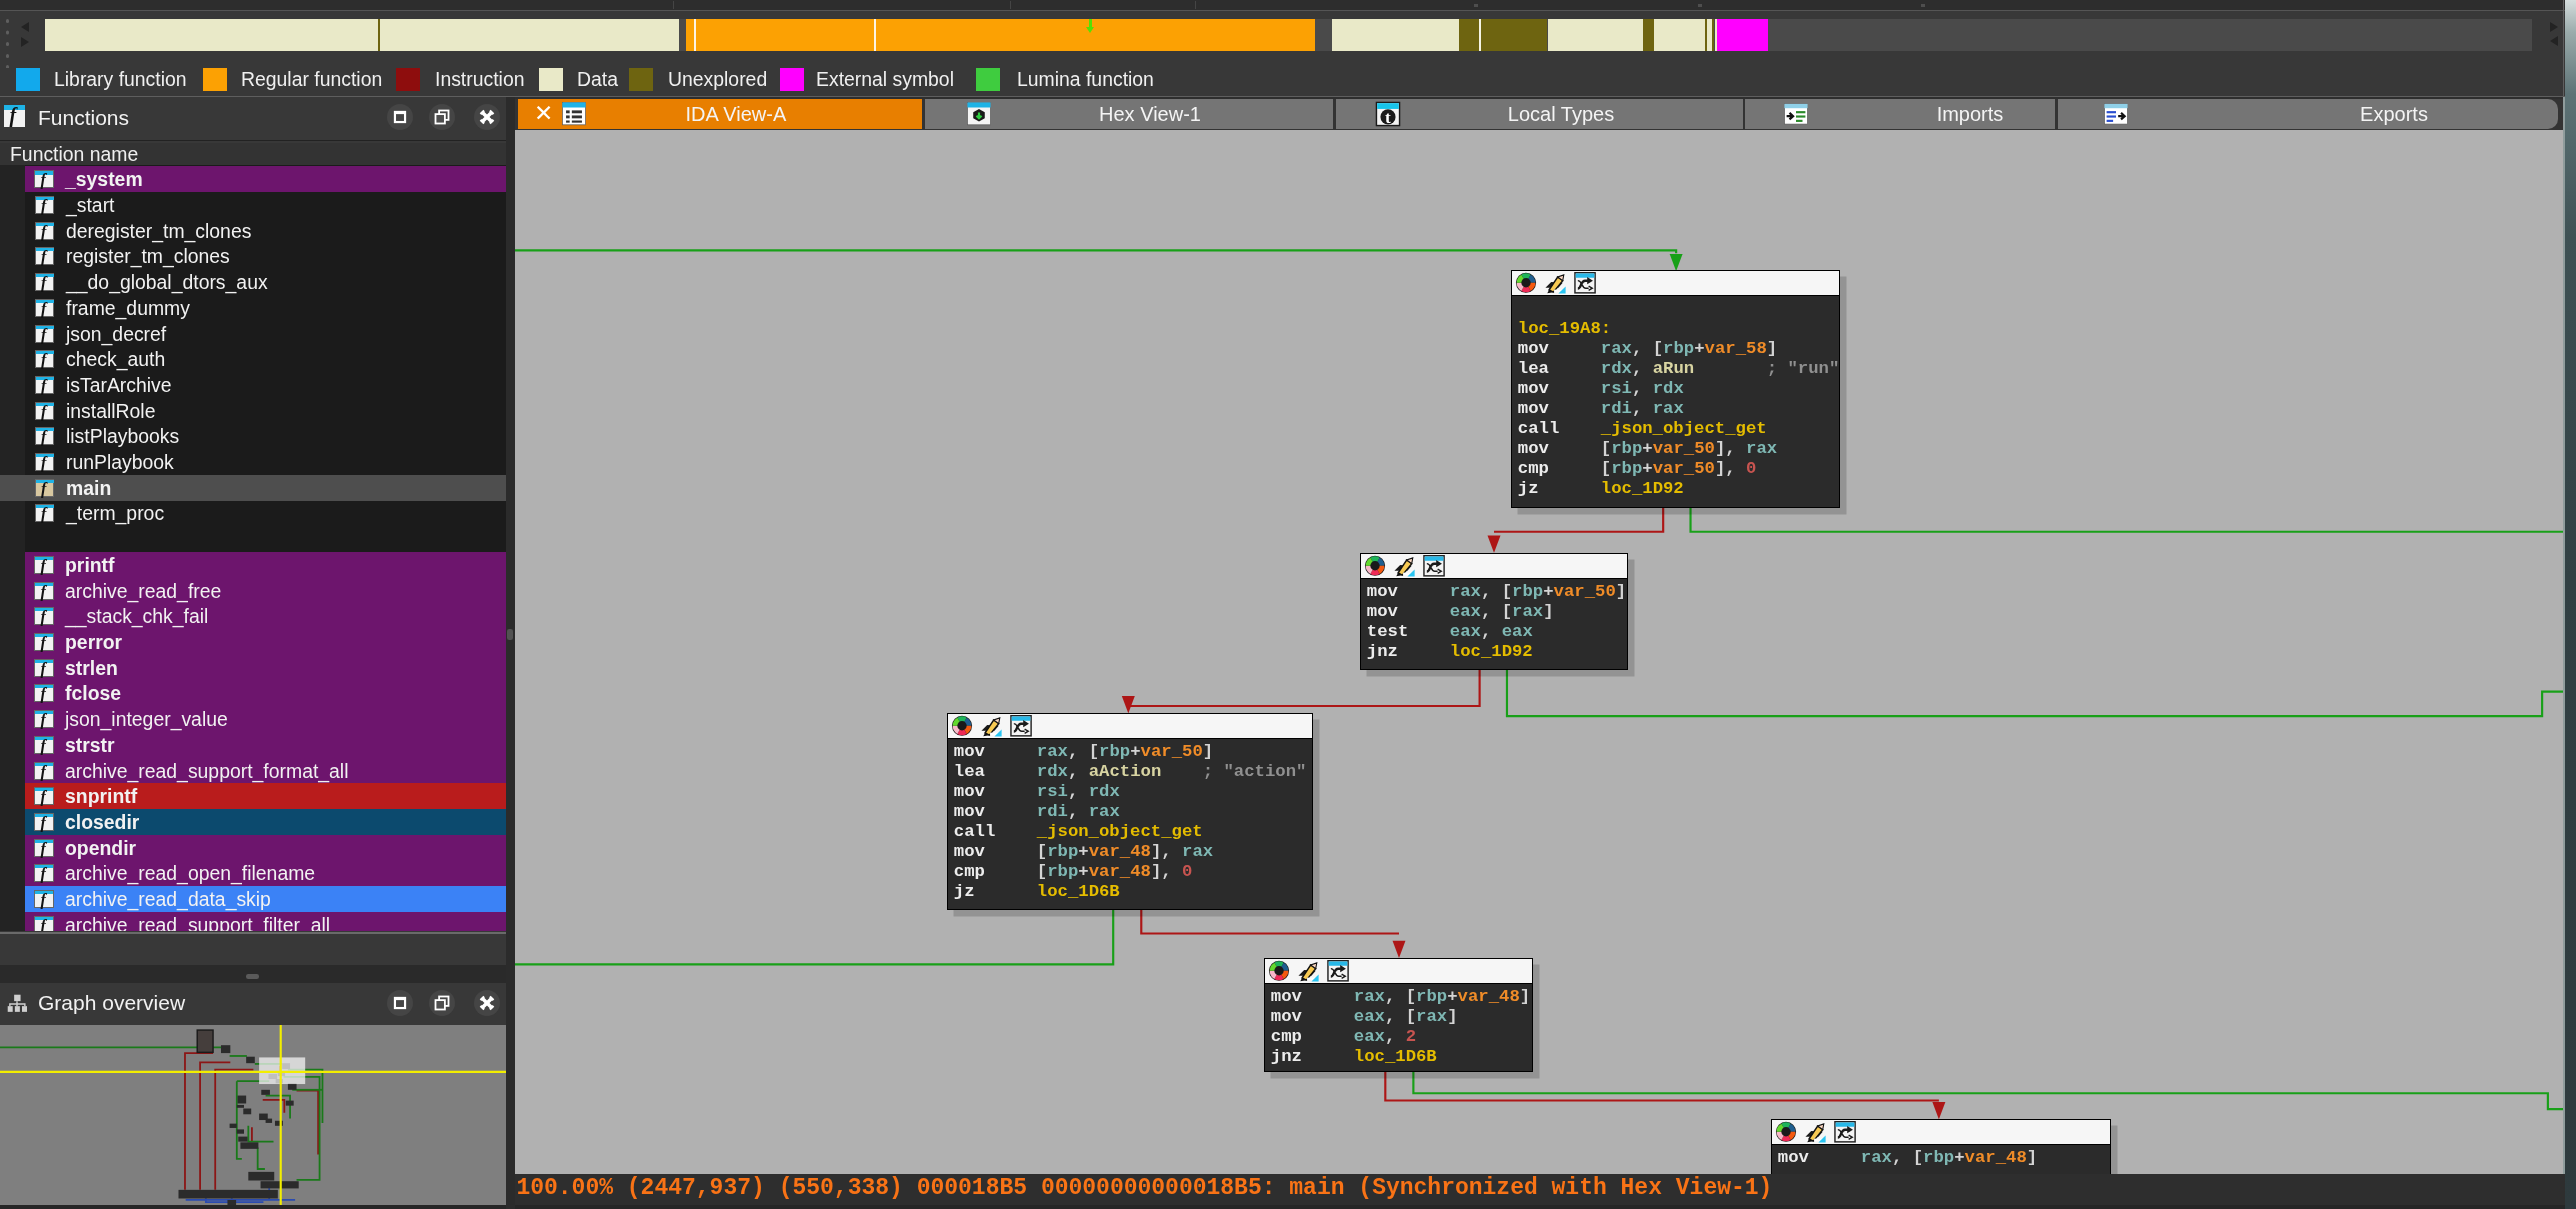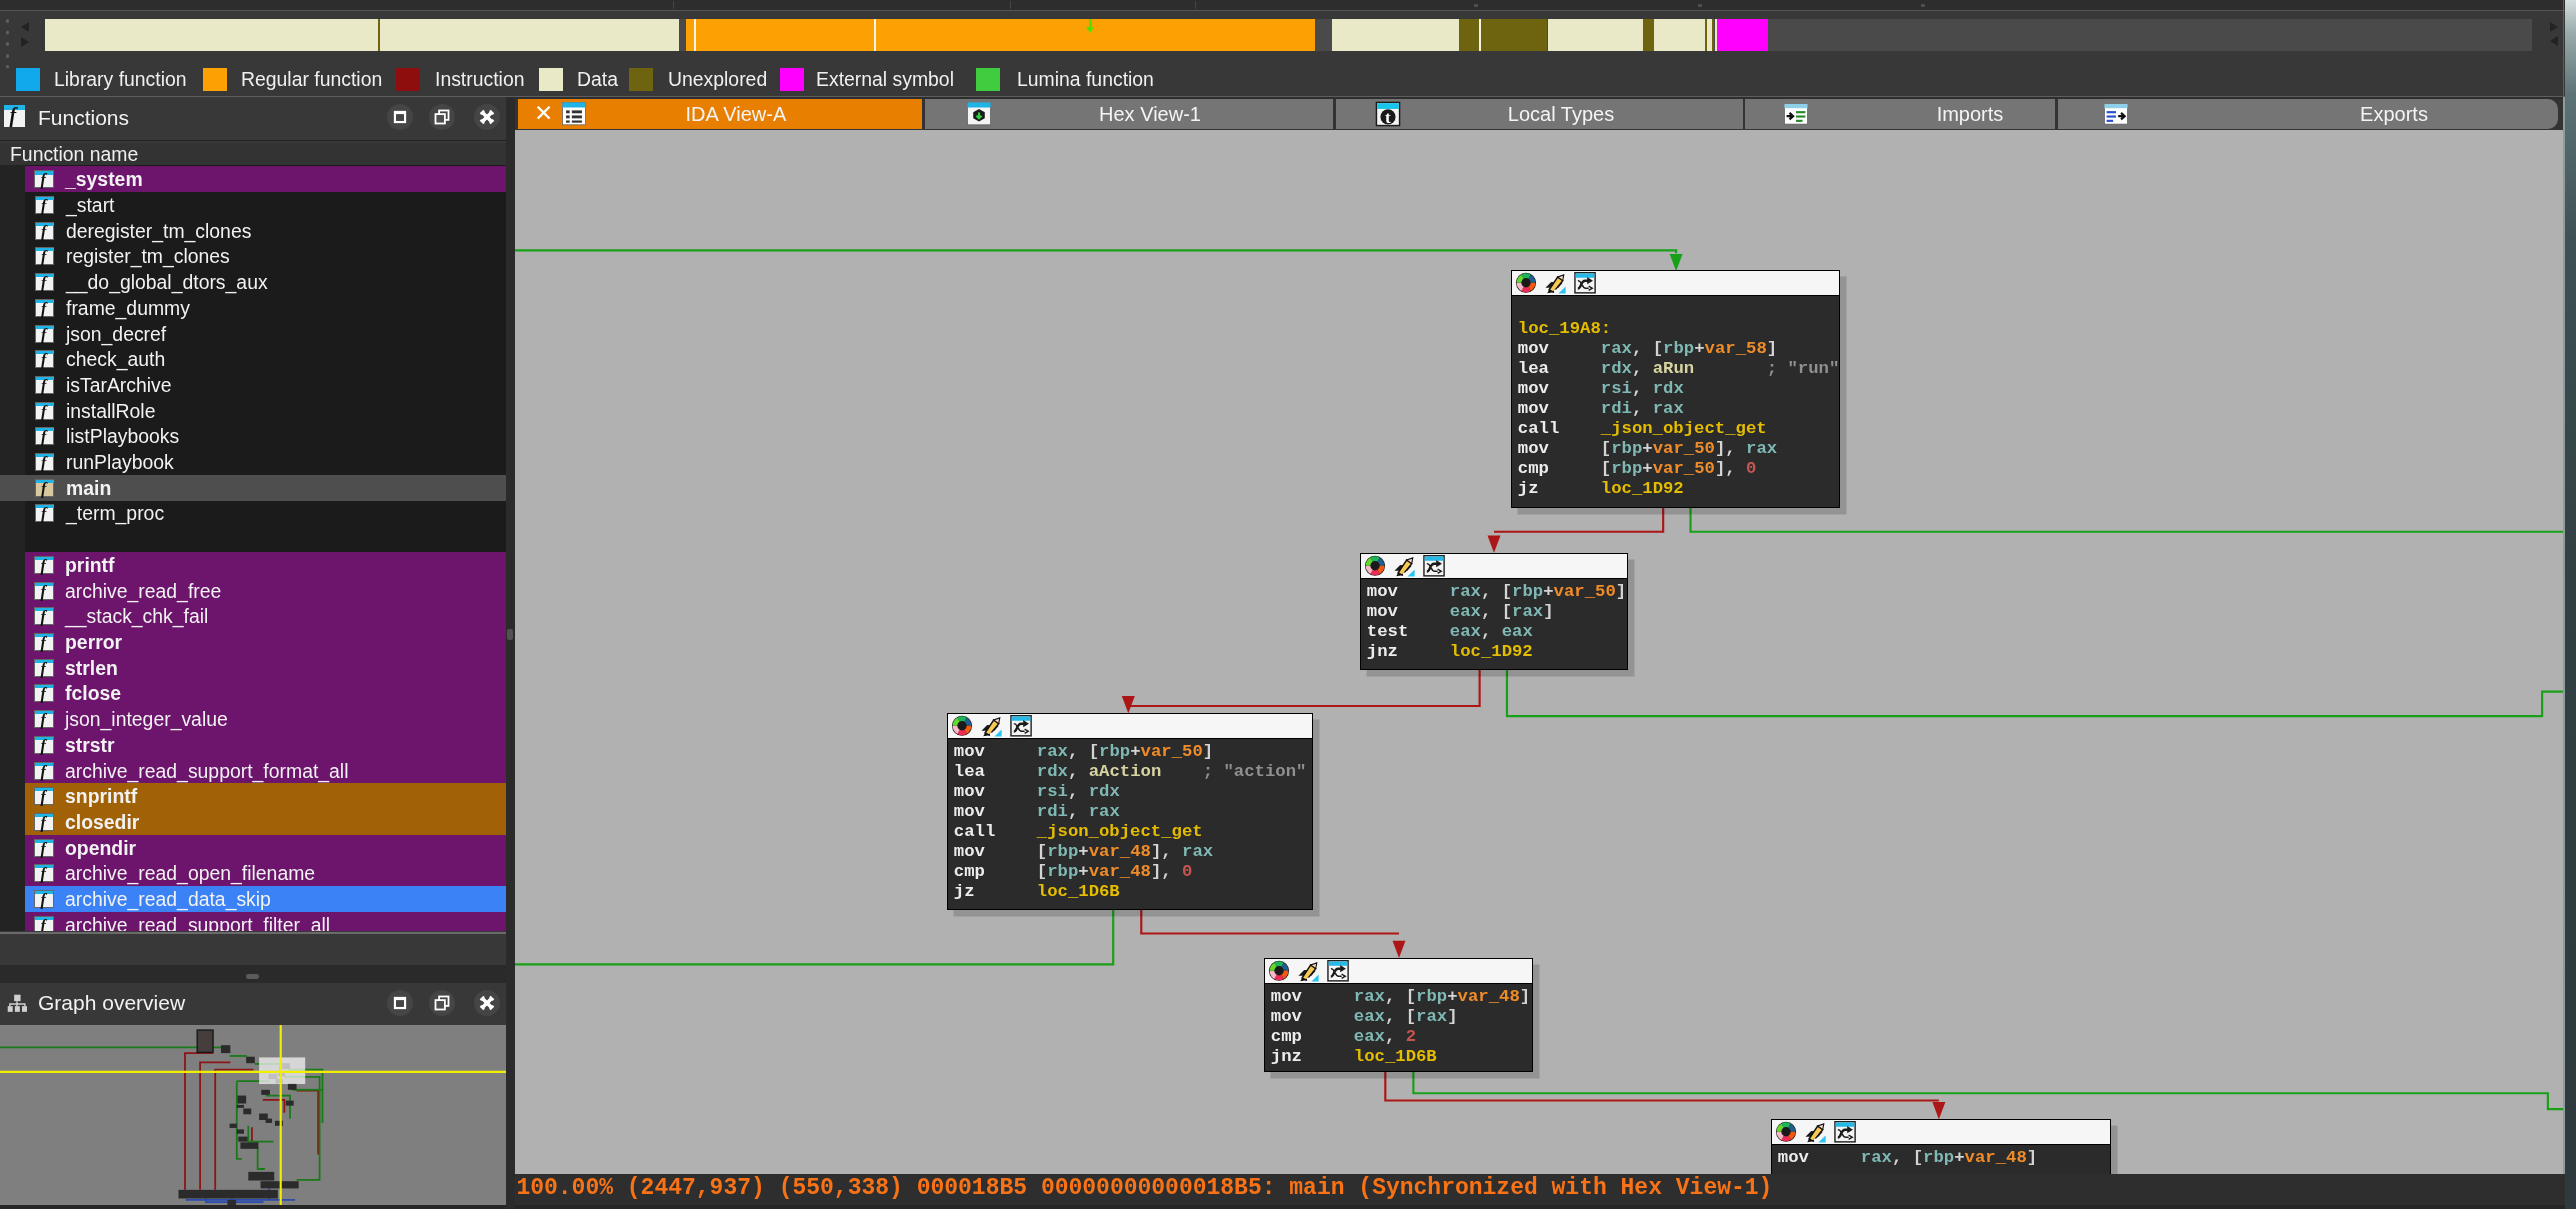--- a/index.html
+++ b/index.html
@@ -229,25 +229,25 @@
         <span class="fname" style="left:40px;">json_integer_value</span>
       </div>
     <div class="frow" style="top:567px;left:25px;width:481px;background:#6d156d;">
         <div class="ficon" style="left:9.4px;"></div>
         <span class="fname" style="left:40px;font-weight:bold;">strstr</span>
       </div>
     <div class="frow" style="top:593px;left:25px;width:481px;background:#6d156d;">
         <div class="ficon" style="left:9.4px;"></div>
         <span class="fname" style="left:40px;">archive_read_support_format_all</span>
       </div>
-    <div class="frow" style="top:618px;left:25px;width:481px;background:#a16207;">
+    <div class="frow" style="top:618px;left:25px;width:481px;background:#b91c1c;">
         <div class="ficon" style="left:9.4px;"></div>
         <span class="fname" style="left:40px;font-weight:bold;">snprintf</span>
       </div>
-    <div class="frow" style="top:644px;left:25px;width:481px;background:#a16207;">
+    <div class="frow" style="top:644px;left:25px;width:481px;background:#0c4a6e;">
         <div class="ficon" style="left:9.4px;"></div>
         <span class="fname" style="left:40px;font-weight:bold;">closedir</span>
       </div>
     <div class="frow" style="top:670px;left:25px;width:481px;background:#6d156d;">
         <div class="ficon" style="left:9.4px;"></div>
         <span class="fname" style="left:40px;font-weight:bold;">opendir</span>
       </div>
     <div class="frow" style="top:695px;left:25px;width:481px;background:#6d156d;">
         <div class="ficon" style="left:9.4px;"></div>
         <span class="fname" style="left:40px;">archive_read_open_filename</span>

